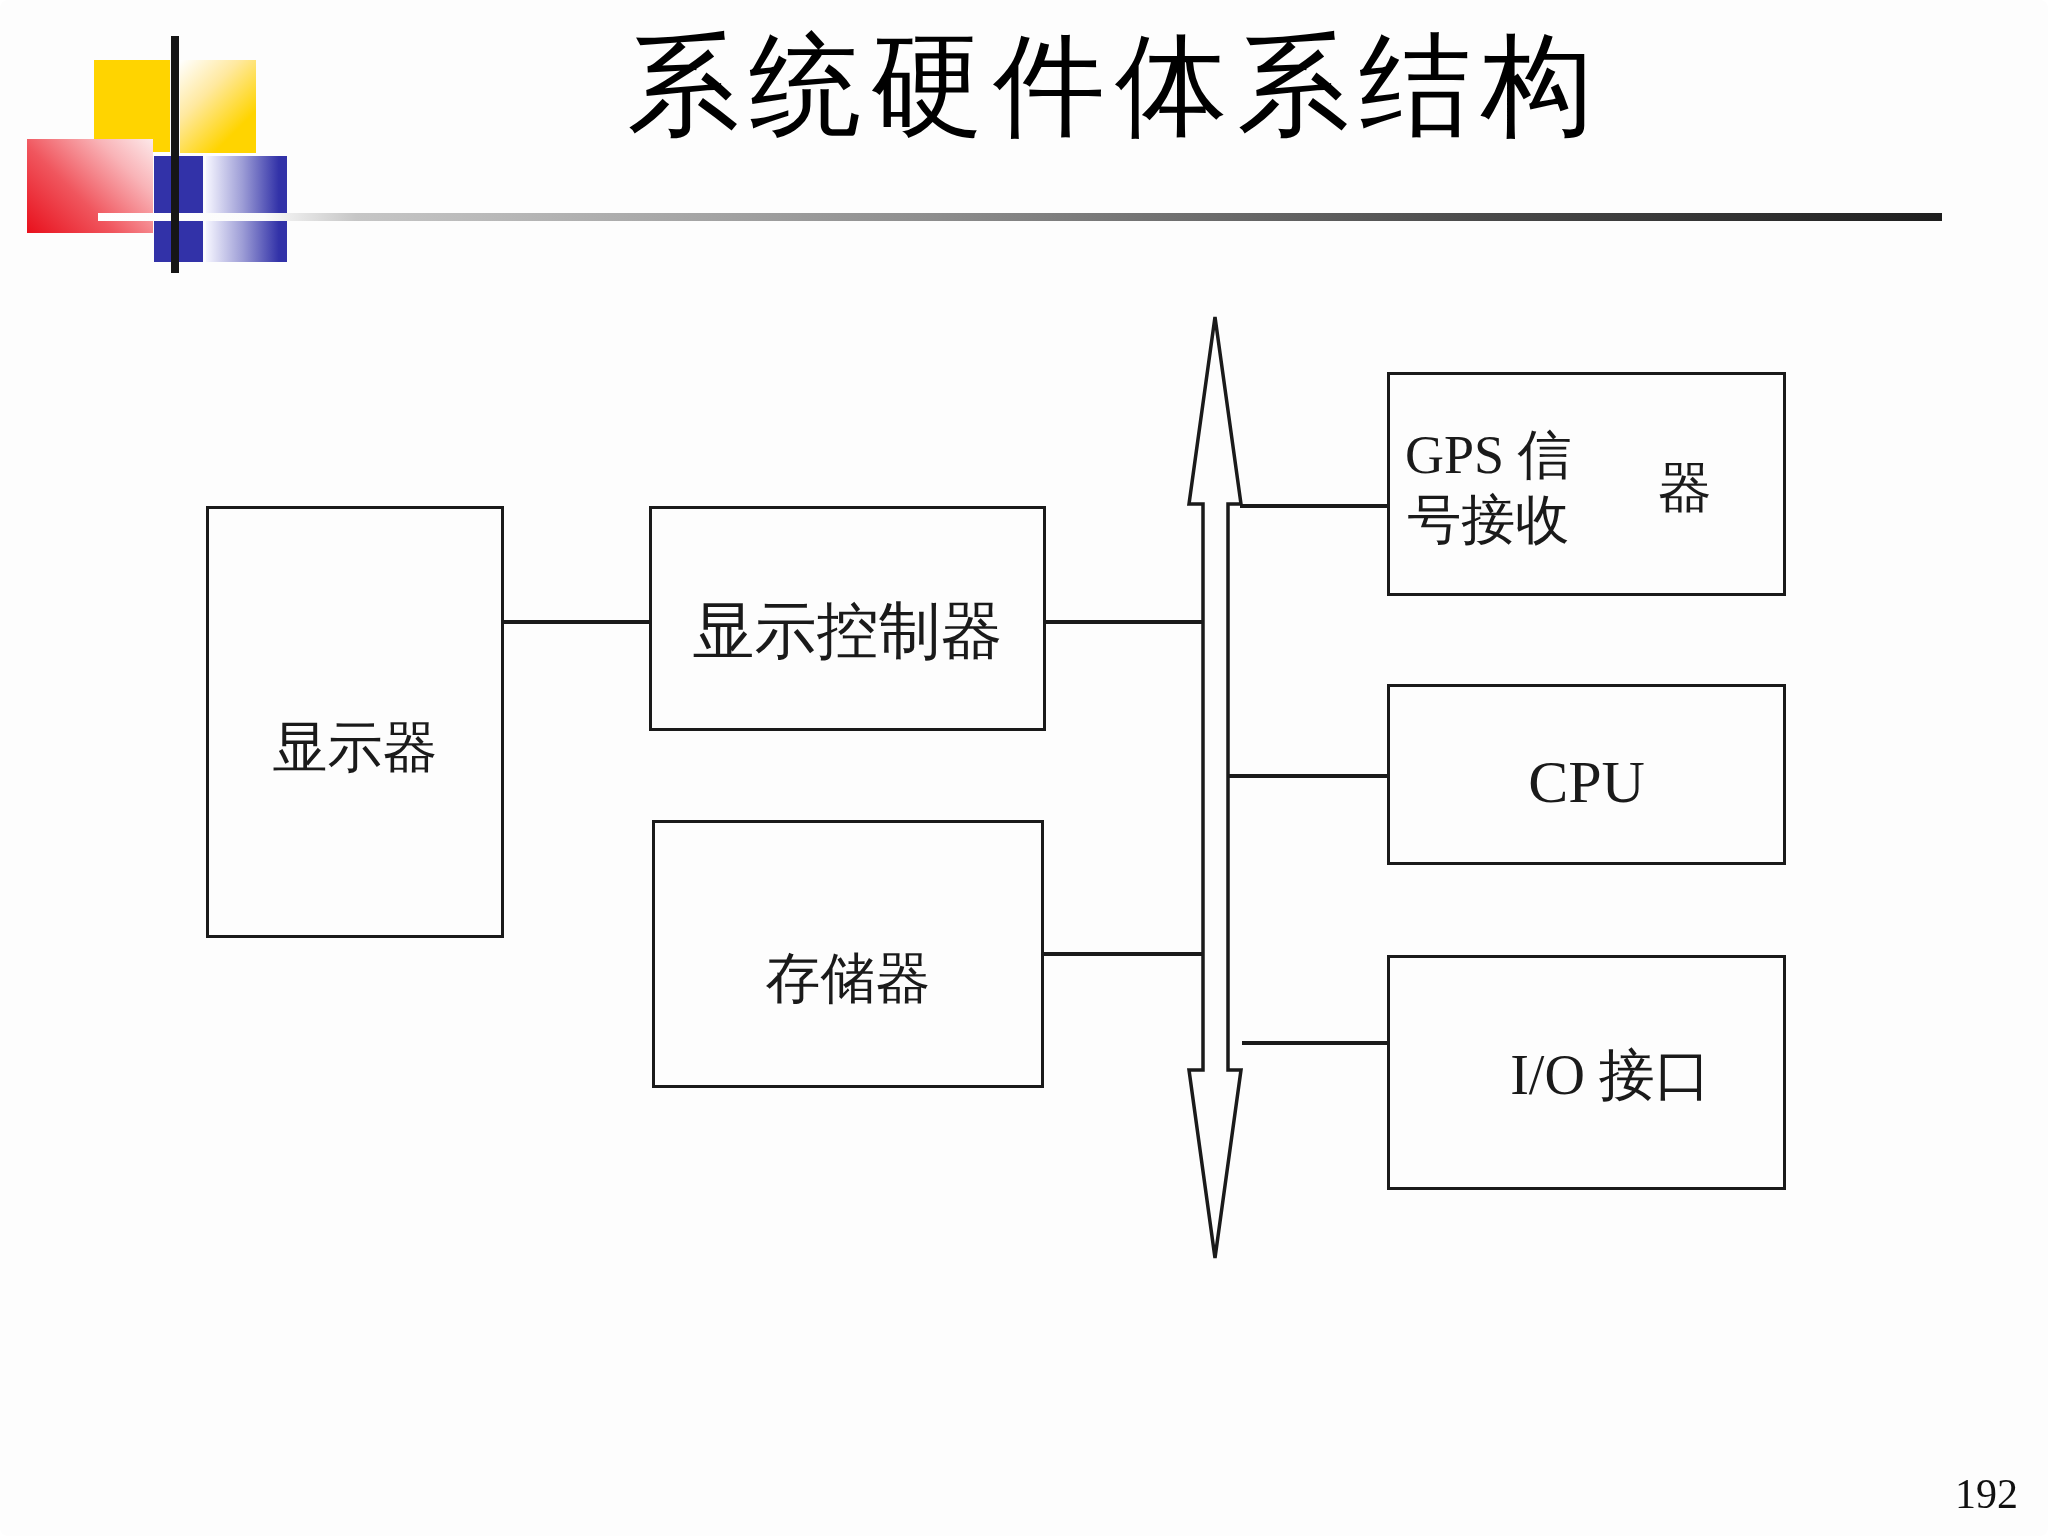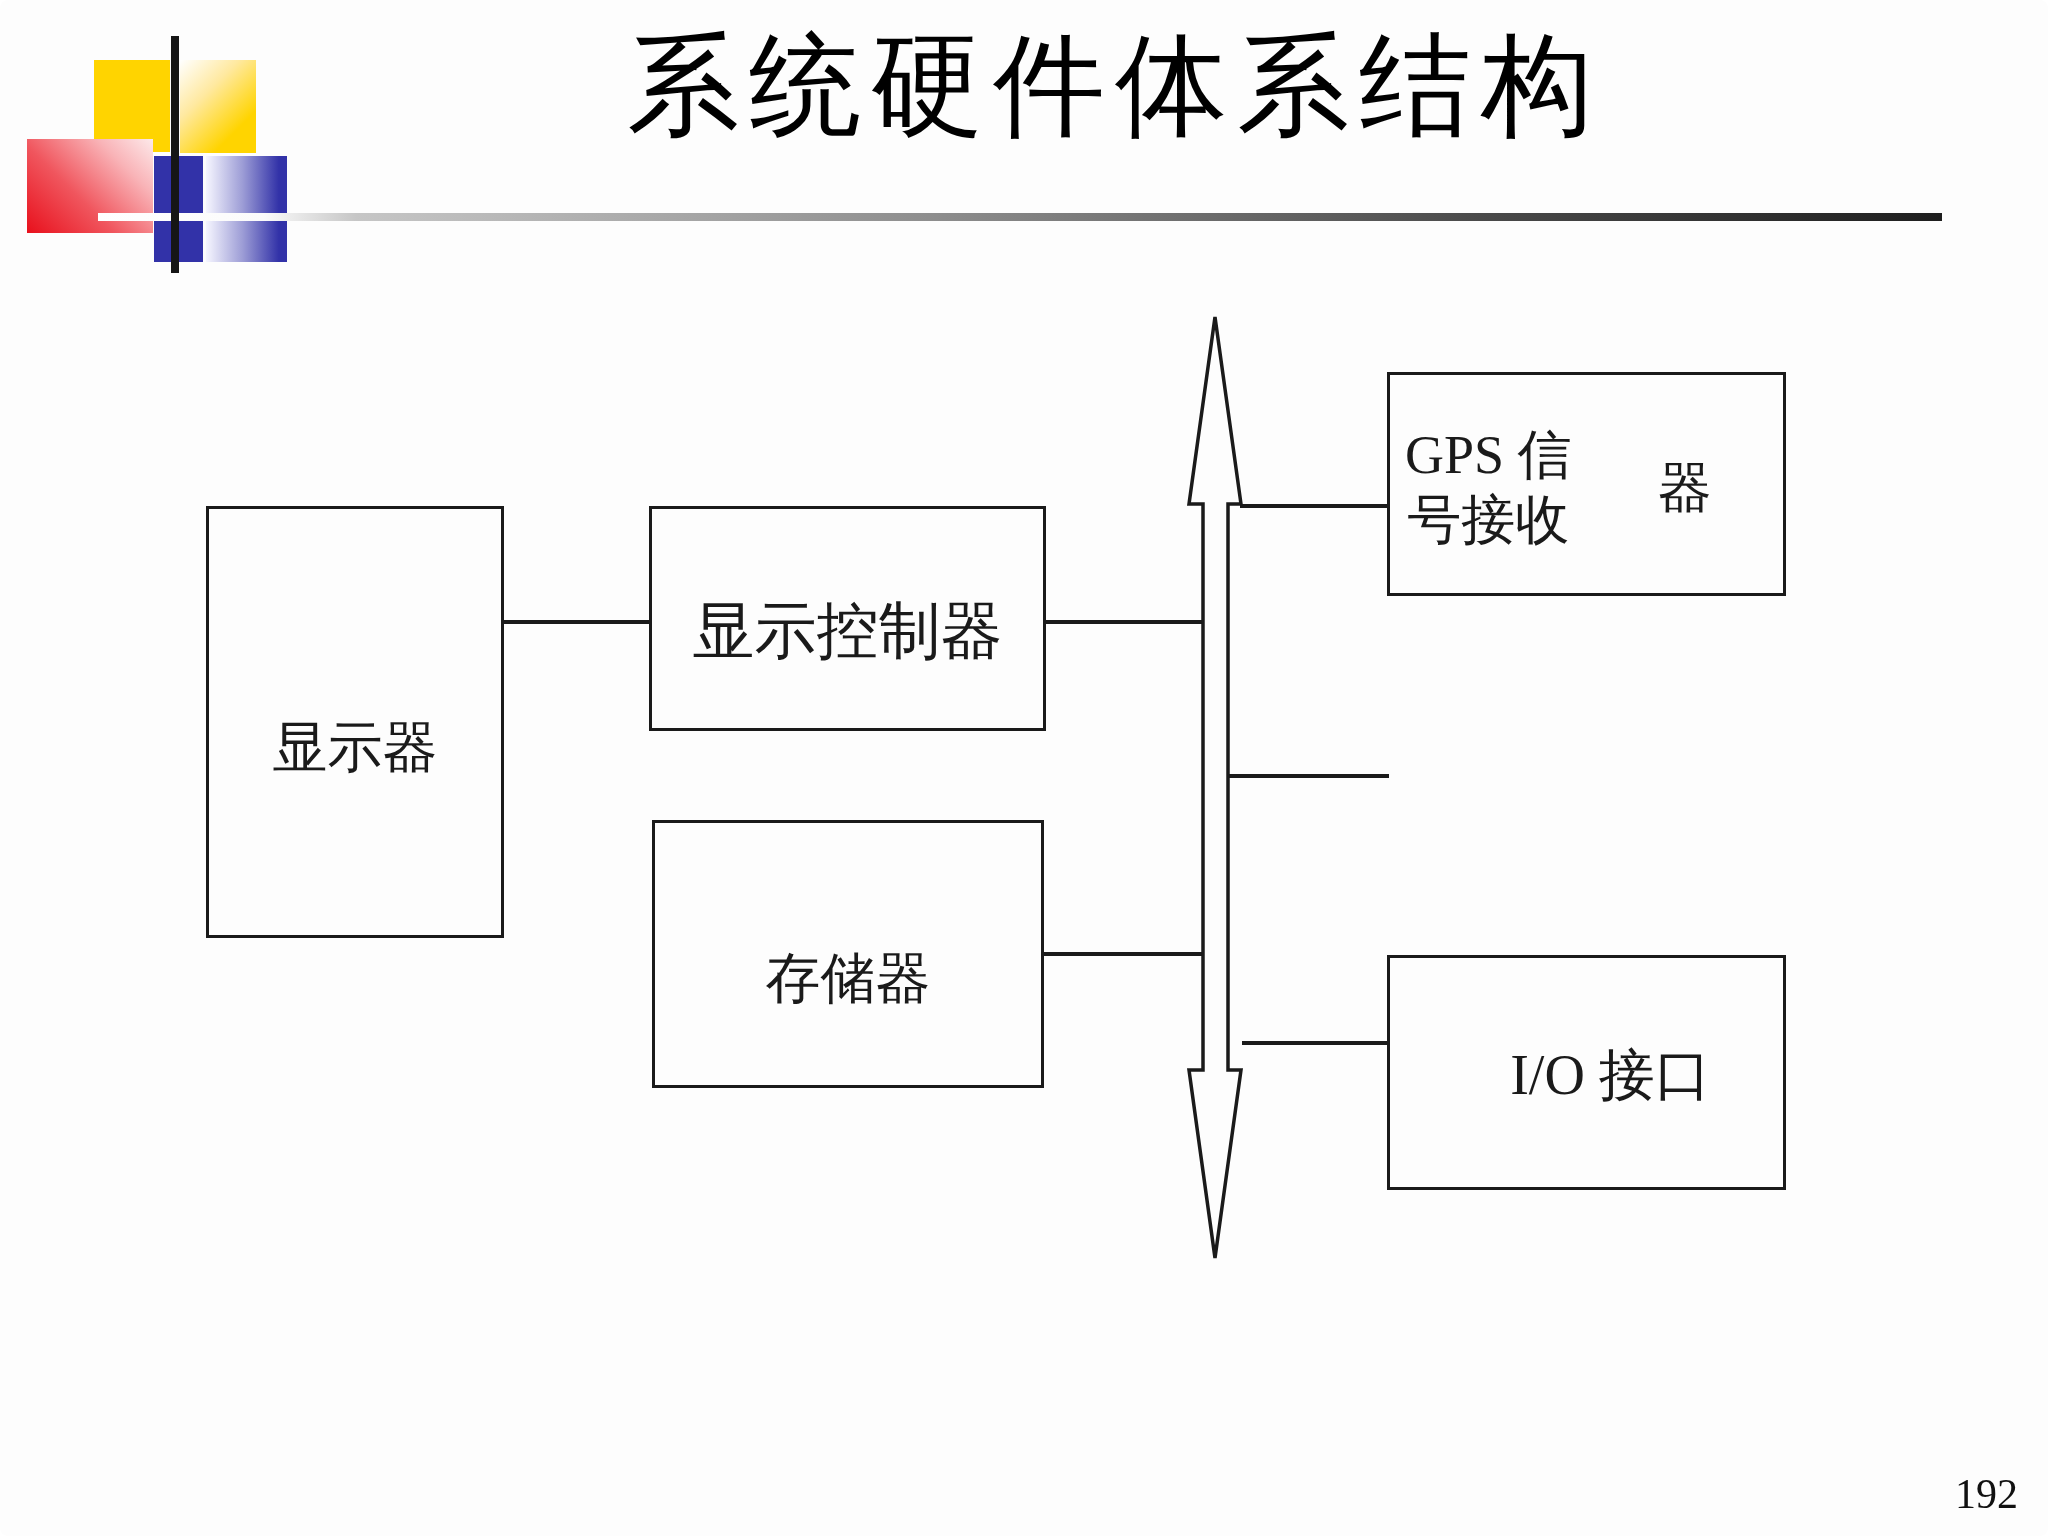--- a/index.html
+++ b/index.html
@@ -109,20 +109,23 @@
 
   <div class="box box-mem">
     <div class="l1">存储器</div>
   </div>
 
   <div class="box box-gps">
     <div class="l1">GPS 信号接收</div>
     <div class="l2">器</div>
   </div>
 
+  <div class="box box-cpu">
+    <div class="l1">CPU</div>
+  </div>
 
   <div class="box box-io">
     <div class="l1">I/O 接口</div>
   </div>
 
   <div class="page-number">192</div>
 
 </div>
 
 </body></html>

